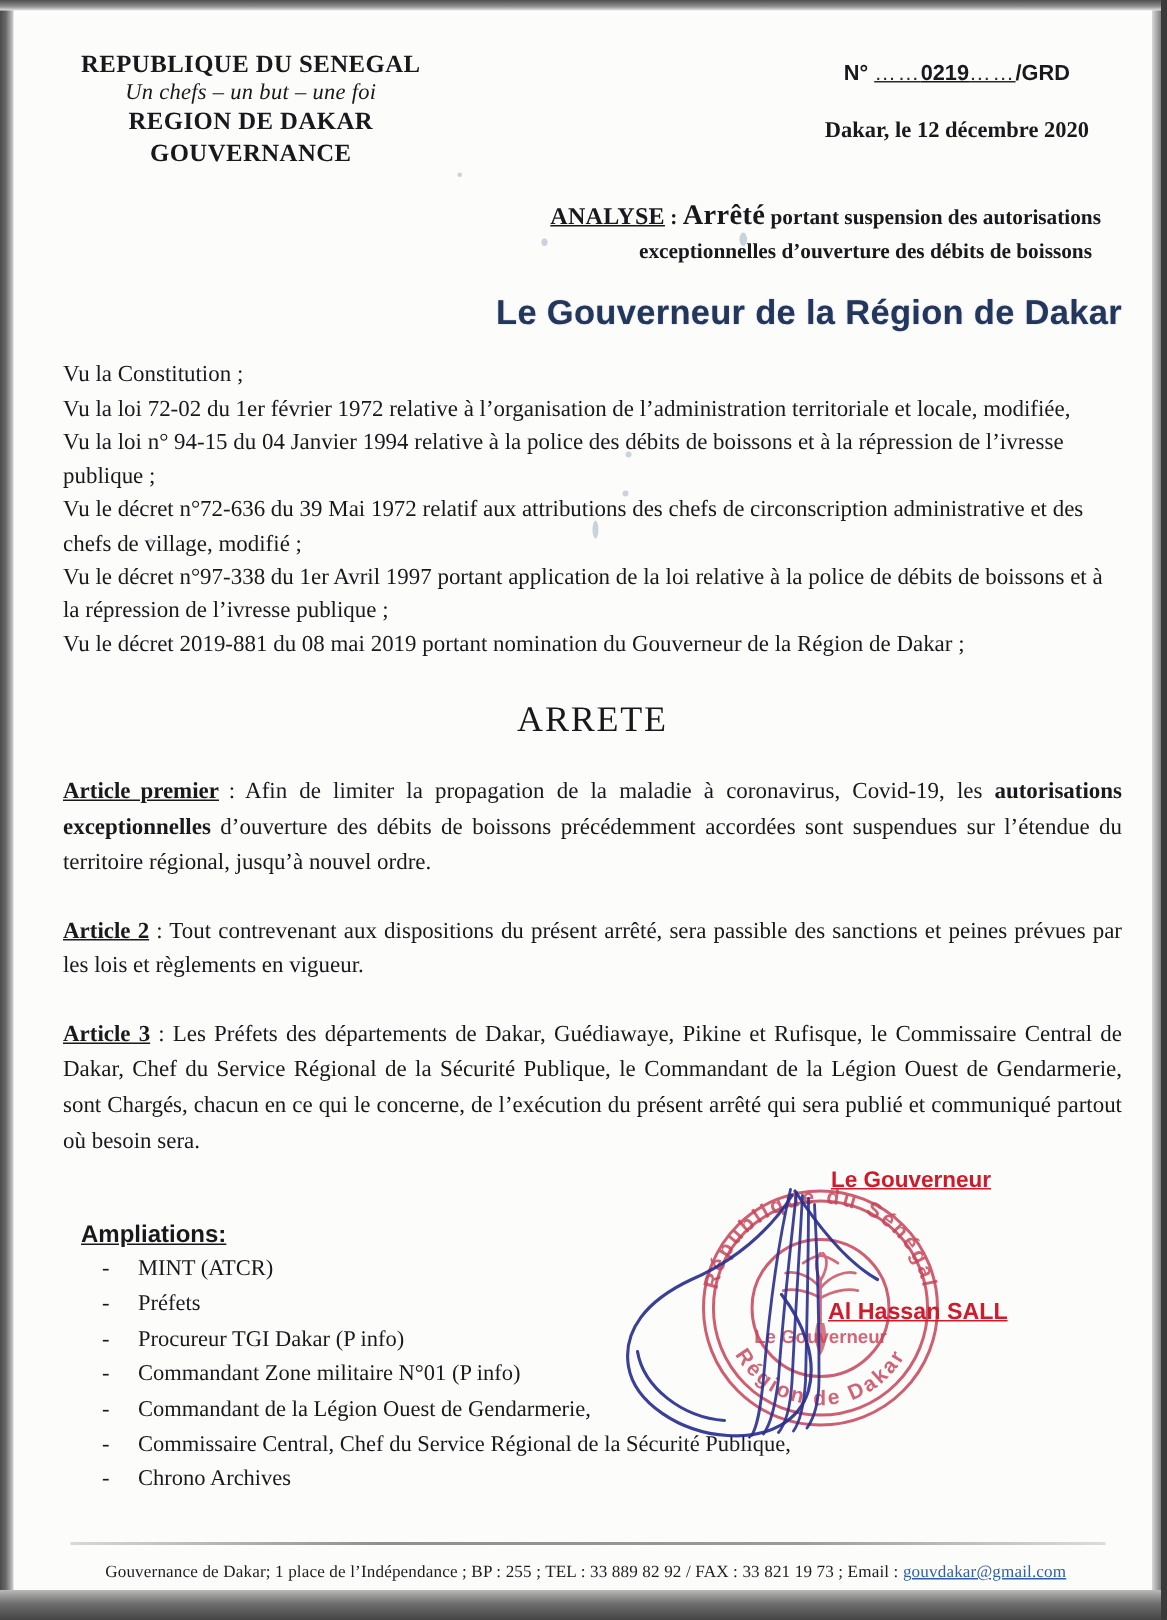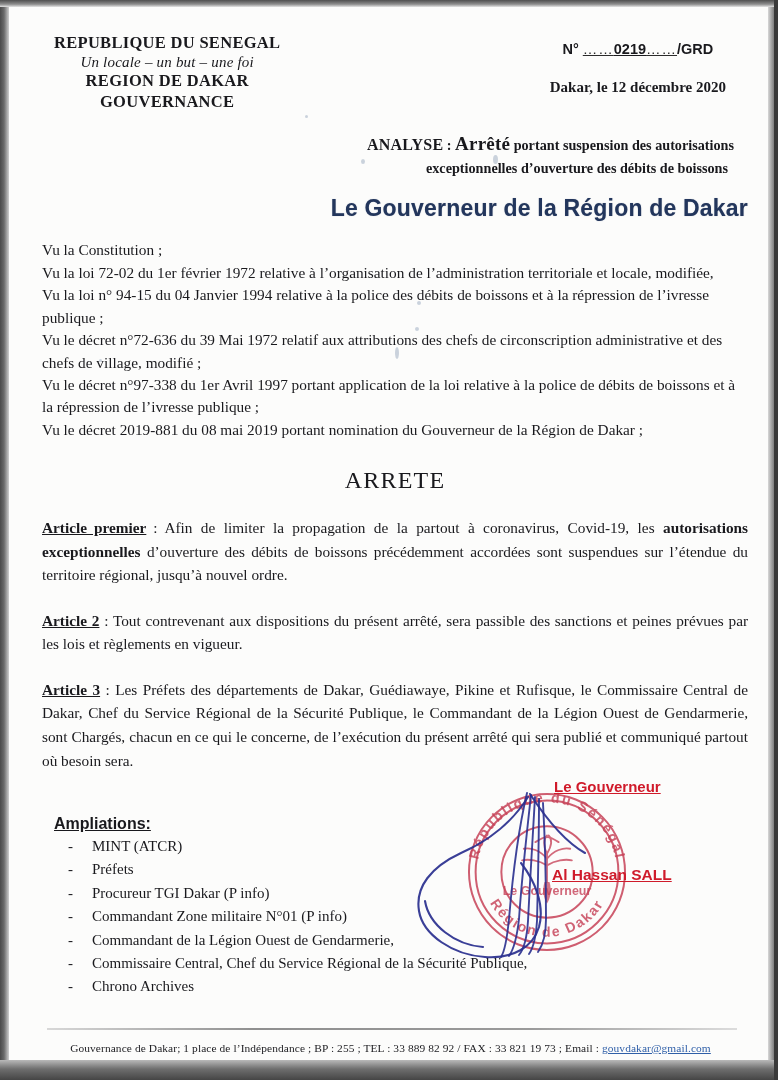--- a/index.html
+++ b/index.html
@@ -107,20 +107,21 @@
   .subject {
     margin-top: 18px;
     margin-left: 236px;
     margin-right: 14px;
     font-weight: bold;
     font-size: 14.2px;
     line-height: 1.5;
     text-align: right;
   }
   .subject .analyse {
+    text-decoration: underline;
     font-size: 16px;
     letter-spacing: .2px;
   }
   .subject .arrete-word {
     font-size: 19px;
     letter-spacing: .2px;
   }
   .subject-line2 {
     display: block;
     margin-right: 6px;
@@ -297,21 +298,21 @@
     <div class="speck" style="left:484px;top:148px;width:5px;height:9px;"></div>
     <div class="speck" style="left:90px;top:352px;width:3px;height:3px;"></div>
     <div class="speck" style="left:408px;top:294px;width:4px;height:4px;"></div>
     <div class="speck" style="left:406px;top:320px;width:4px;height:4px;"></div>
     <div class="speck" style="left:386px;top:340px;width:4px;height:12px;"></div>
 
     <div class="header">
 
       <div class="letterhead">
         <div class="lh-line1">REPUBLIQUE DU SENEGAL</div>
-        <div class="lh-line2">Un locale – un but – une foi</div>
+        <div class="lh-line2">Un chefs – un but – une foi</div>
         <div class="lh-line3">REGION DE DAKAR</div>
         <div class="lh-line4">GOUVERNANCE</div>
       </div>
 
       <div class="refblock">
         <div class="ref-no">
           <span>N°</span>
           <span class="dots">……</span><span class="numval">0219</span><span class="dots">……</span><span>/GRD</span>
         </div>
         <div class="ref-date">Dakar, le 12 décembre 2020</div>
@@ -330,21 +331,21 @@
       <p>Vu la loi 72-02 du 1er février 1972 relative à l’organisation de l’administration territoriale et locale, modifiée,</p>
       <p>Vu la loi n° 94-15 du 04 Janvier 1994 relative à la police des débits de boissons et à la répression de l’ivresse publique ;</p>
       <p>Vu le décret n°72-636 du 39 Mai 1972 relatif aux attributions des chefs de circonscription administrative et des chefs de village, modifié ;</p>
       <p>Vu le décret n°97-338 du 1er Avril 1997 portant application de la loi relative à la police de débits de boissons et à la répression de l’ivresse publique ;</p>
       <p>Vu le décret 2019-881 du 08 mai 2019 portant nomination du Gouverneur de la Région de Dakar ;</p>
     </div>
 
     <div class="arrete-head">ARRETE</div>
 
     <div class="article" id="article-1">
-      <span class="art-label">Article premier</span><span> : </span><span class="art-body">Afin de limiter la propagation de la partout à coronavirus, Covid-19, les </span><span class="b">autorisations exceptionnelles</span><span> d’ouverture des débits de boissons précédemment accordées sont suspendues sur l’étendue du territoire régional, jusqu’à nouvel ordre.</span>
+      <span class="art-label">Article premier</span><span> : </span><span class="art-body">Afin de limiter la propagation de la maladie à coronavirus, Covid-19, les </span><span class="b">autorisations exceptionnelles</span><span> d’ouverture des débits de boissons précédemment accordées sont suspendues sur l’étendue du territoire régional, jusqu’à nouvel ordre.</span>
     </div>
 
     <div class="article">
       <span class="art-label">Article 2</span><span> : </span><span>Tout contrevenant aux dispositions du présent arrêté, sera passible des sanctions et peines prévues par les lois et règlements en vigueur.</span>
     </div>
 
     <div class="article">
       <span class="art-label">Article 3</span><span> : </span><span>Les Préfets des départements de Dakar, Guédiawaye, Pikine et Rufisque, le Commissaire Central de Dakar, Chef du Service Régional de la Sécurité Publique, le Commandant de la Légion Ouest de Gendarmerie, sont Chargés, chacun en ce qui le concerne, de l’exécution du présent arrêté qui sera publié et communiqué partout où besoin sera.</span>
     </div>
 

